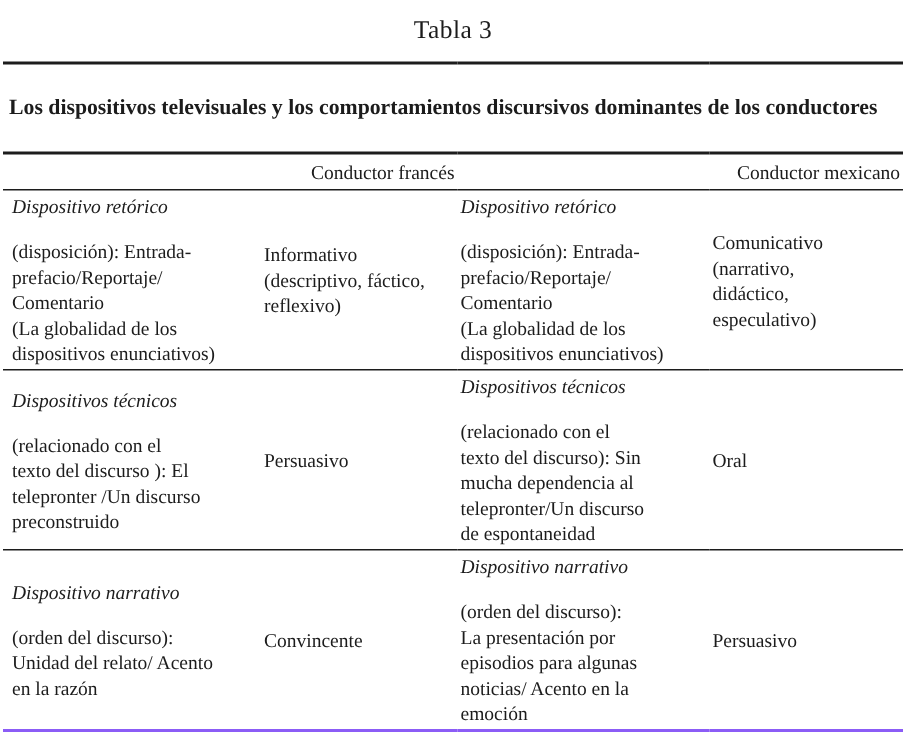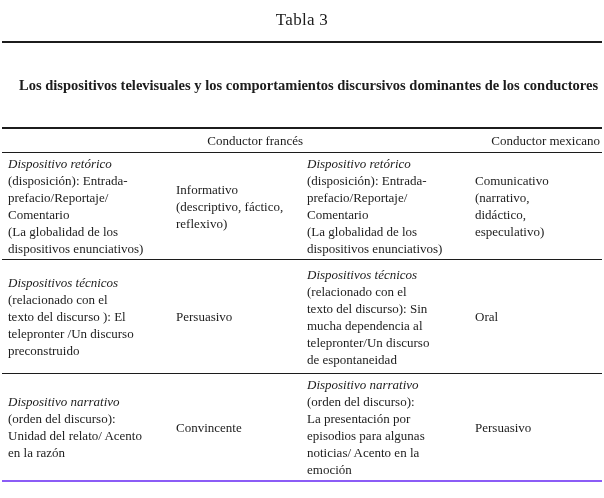--- a/index.html
+++ b/index.html
@@ -43,25 +43,25 @@
     vertical-align: middle;
     text-align: left;
     font-weight: normal;
     overflow: hidden;
   }
   td:first-child, th:first-child { padding-left: 6px; }
 
   tr.caption-row td {
     border-top: 2px solid #1c1c1c;
     border-bottom: 2px solid #1c1c1c;
-    text-align: right;
+    text-align: left;
     font-weight: bold;
     font-size: 14.5px;
     line-height: 21px;
-    padding: 21px 4px;
+    padding: 8px 4px;
     height: 42px;
   }
   tr.group-row td {
     border-bottom: 1px solid #1c1c1c;
     height: 19px;
     text-align: right;
   }
   tr.colhead-row td {
     border-bottom: 1px solid #1c1c1c;
     height: 34px;
@@ -73,20 +73,21 @@
   tr.body-row.r3 td { border-bottom: 2px solid #8b5cf6; }
 
   .term {
     display: block;
     font-style: italic;
     white-space: pre-line;
   }
   .desc {
     display: block;
     white-space: pre-line;
+    margin-top: 13px;
   }
   .behavior {
     display: block;
     white-space: pre-line;
   }
 </style>
 </head>
 <body>
 
 <div class="page">

